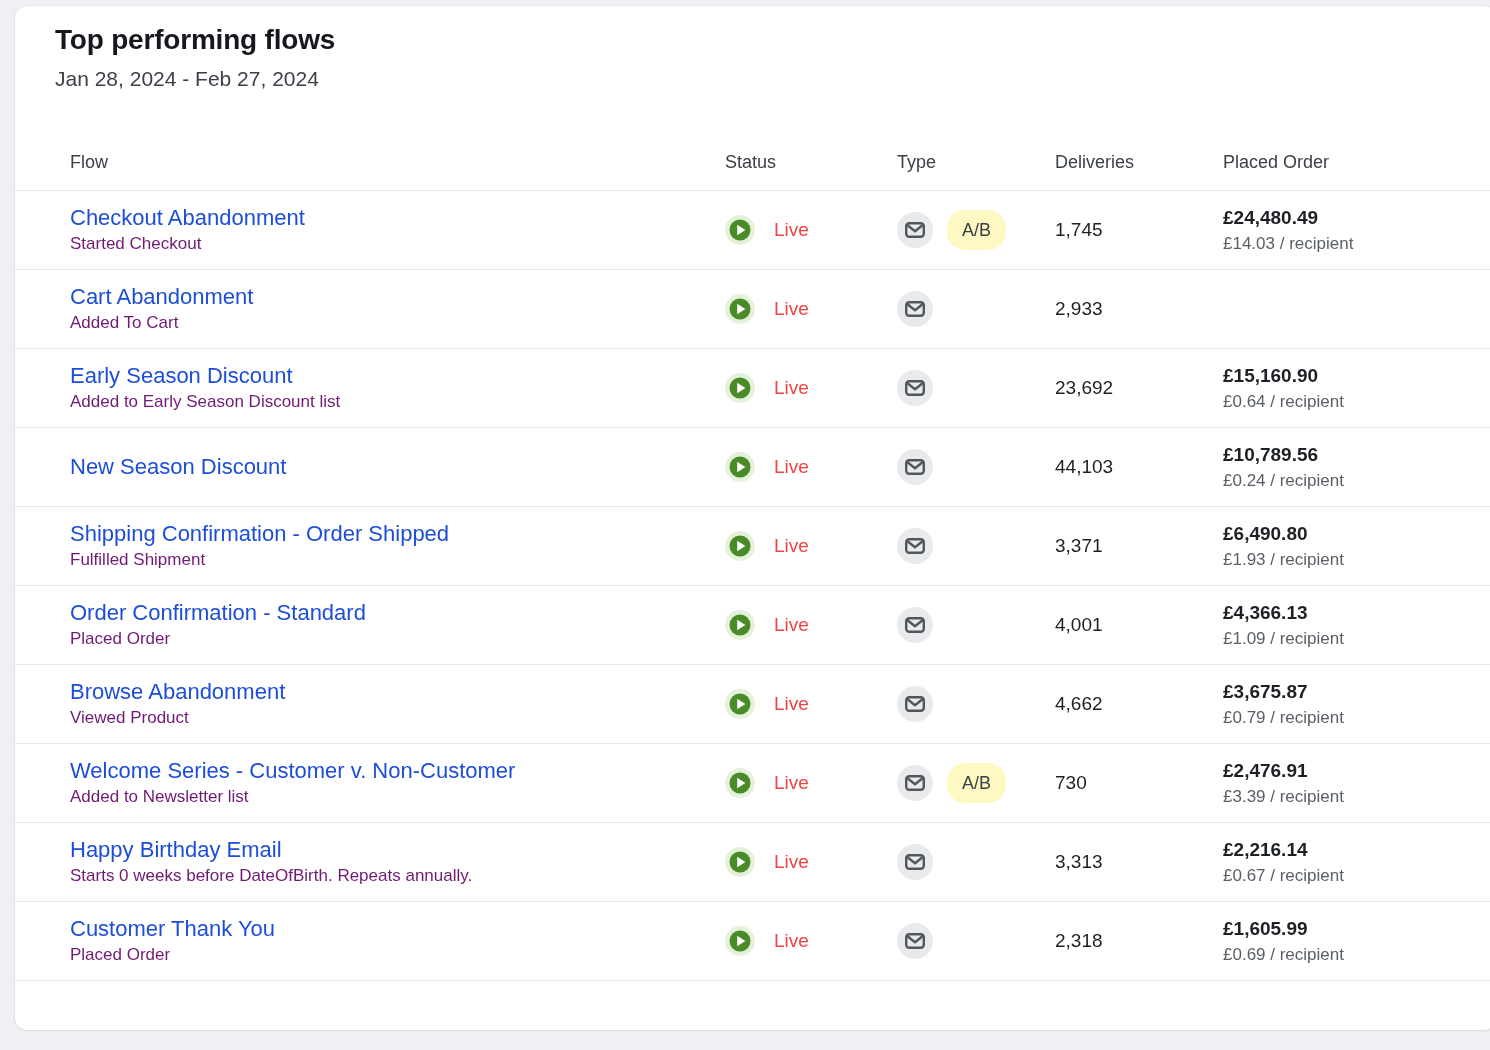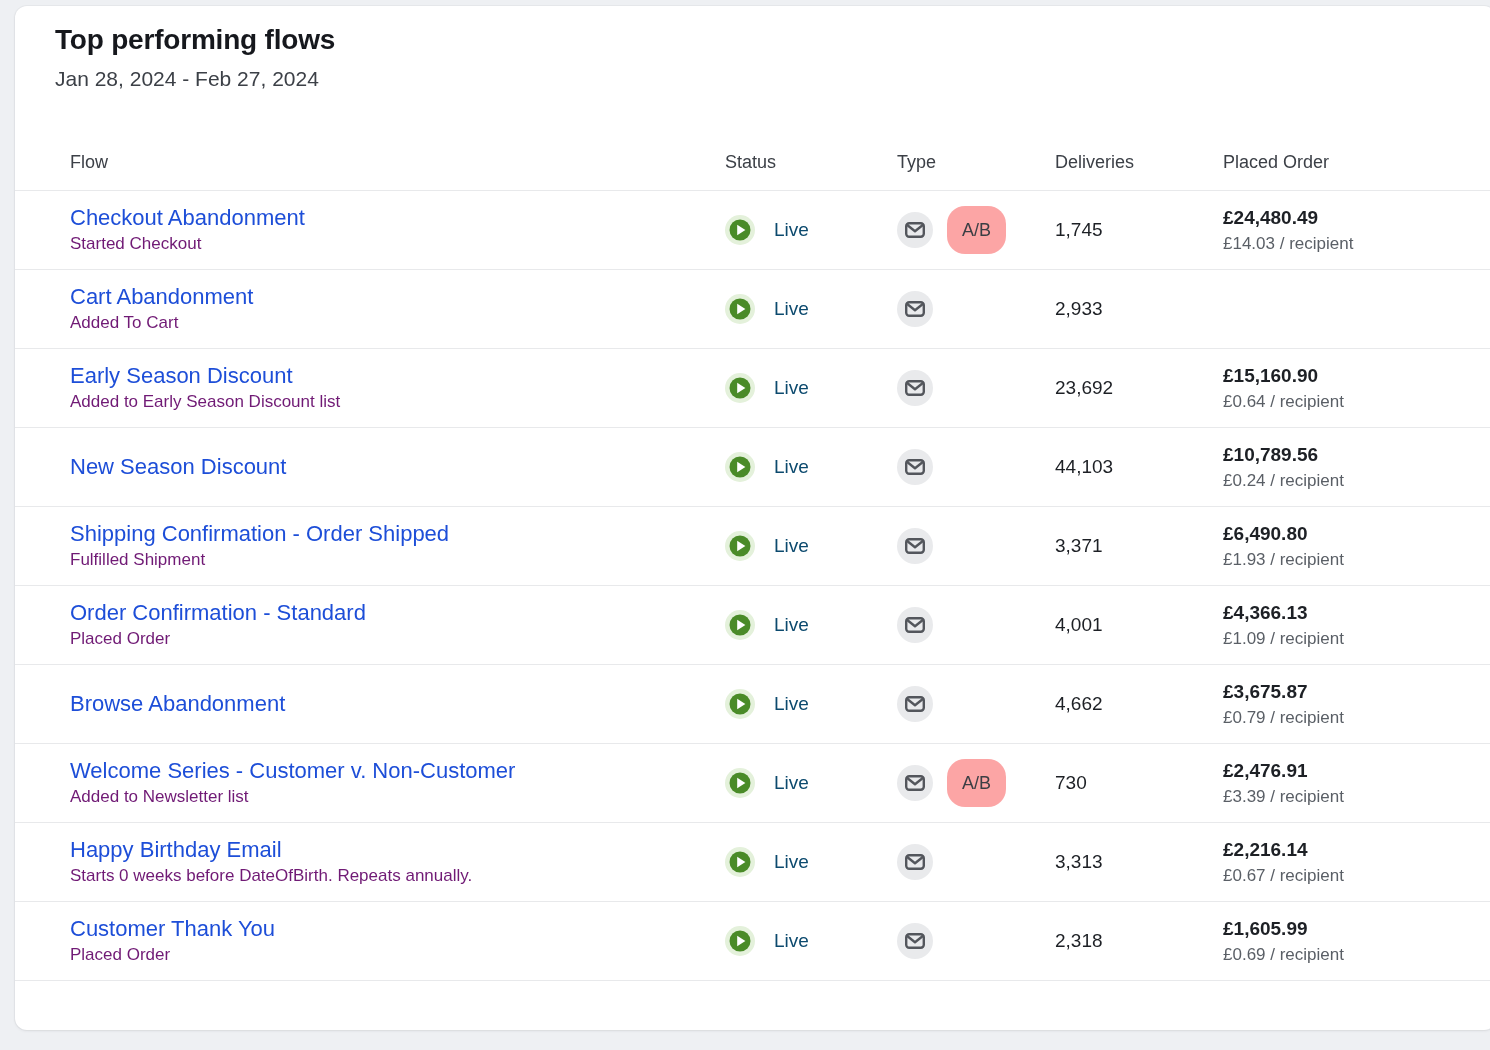--- a/index.html
+++ b/index.html
@@ -69,34 +69,34 @@
     cursor: pointer;
   }
   .flow-trigger {
     margin-top: 3px;
     font-size: 17px;
     color: #701a75;
     line-height: 22px;
   }
   .status-cell { display: flex; align-items: center; gap: 19px; }
   .live-icon { width: 30px; height: 30px; display: inline-flex; }
-  .status-label { font-size: 19px; color: #0c4a6e; }
+  .status-label { font-size: 19px; color: #ef4444; }
   .type-cell { display: flex; align-items: center; gap: 14px; }
   .email-icon {
     width: 36px; height: 36px;
     border-radius: 50%;
     background: #e9eaec;
     display: inline-flex;
     align-items: center;
     justify-content: center;
   }
   .ab-badge {
-    background: #fca5a5;
+    background: #fef9c3;
     border-radius: 18px;
-    height: 48px;
+    height: 40px;
     padding: 0 15px;
     display: inline-flex;
     align-items: center;
     font-size: 18px;
     color: #3b3e44;
   }
   .deliveries-cell { font-size: 19px; color: #1d2025; }
   .placed-value {
     font-size: 19px;
     font-weight: 700;
@@ -305,20 +305,21 @@
     <div class="cell deliveries-cell right">4,001</div>
     <div class="cell placed-cell right">
       <div class="placed-value">£4,366.13</div>
       <div class="placed-per">£1.09 / recipient</div>
     </div>
   </div>
 
   <div class="grid-row row">
     <div class="cell flow-cell">
       <a class="flow-name">Browse Abandonment</a>
+      <div class="flow-trigger">Viewed Product</div>
     </div>
     <div class="cell status-cell">
       <span class="live-icon">
         <svg width="30" height="30" viewBox="0 0 30 30">
           <circle cx="15" cy="15" r="15" fill="#e4f1db"></circle>
           <circle cx="15" cy="15" r="10.5" fill="#4a8b28"></circle>
           <polygon points="12.2,9.8 12.2,20.2 20.4,15" fill="#ffffff"></polygon>
         </svg>
       </span>
       <span class="status-label">Live</span>

